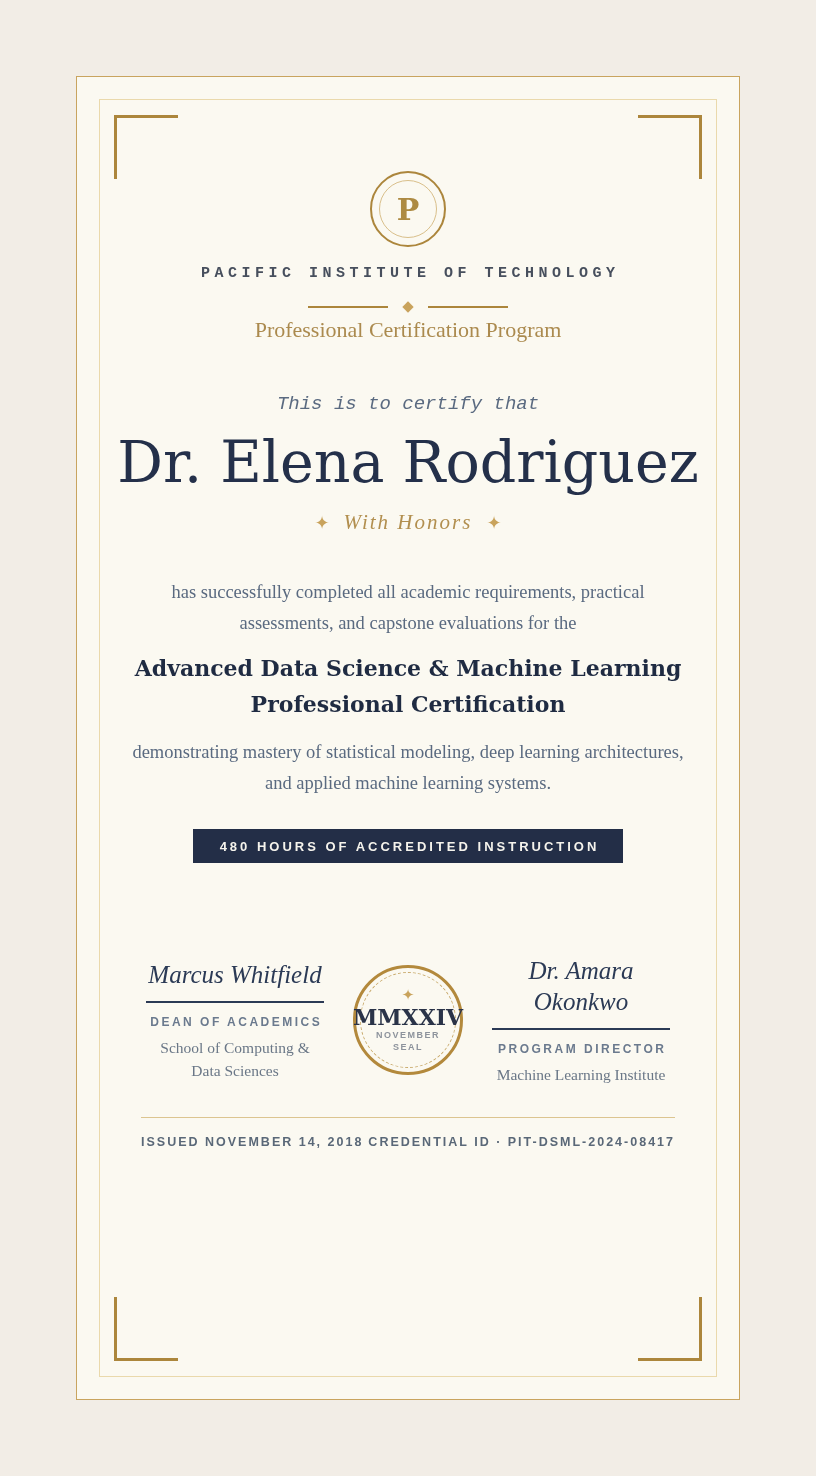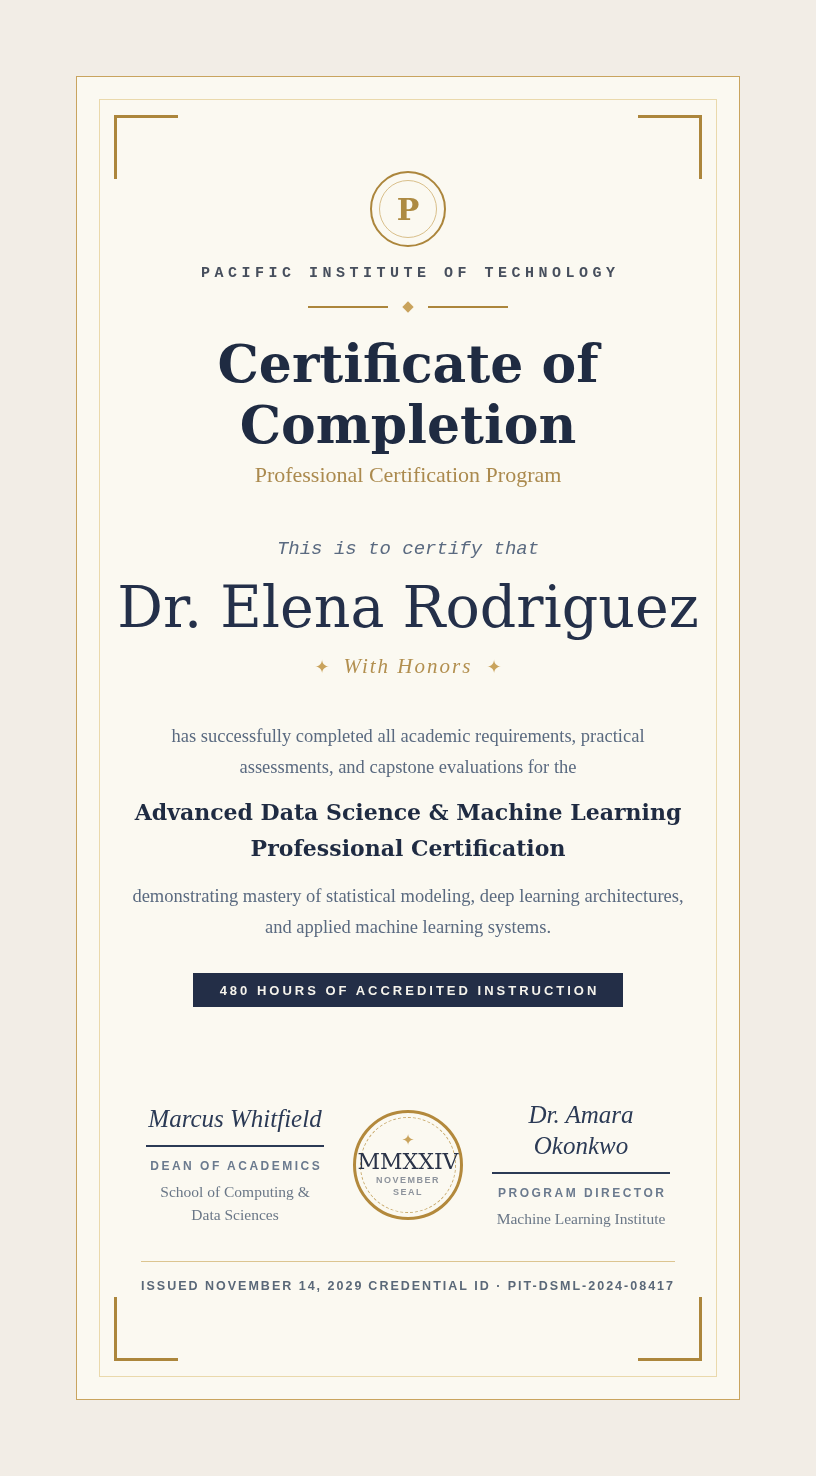--- a/index.html
+++ b/index.html
@@ -87,21 +87,21 @@
   .sig-role{margin-top:12px;font-family:"Liberation Sans",sans-serif;font-weight:bold;
         font-size:12px;letter-spacing:2.5px;color:var(--role-gray);padding-left:2.5px;}
   .sig-org{margin-top:7px;font-family:"Liberation Serif",serif;font-size:15.5px;
         line-height:23px;color:var(--org-gray);}
 
   .seal{width:110px;height:110px;margin:0 29px;border:3px solid var(--seal-ring);border-radius:50%;
         background:var(--cert-bg);display:flex;align-items:center;justify-content:center;flex-shrink:0;}
   .seal-dashed{width:96px;height:96px;border:1px dashed var(--seal-dash);border-radius:50%;
         display:flex;flex-direction:column;align-items:center;justify-content:center;}
   .seal-sparkle{font-family:"DejaVu Sans",sans-serif;font-size:15px;color:var(--gold-accent);line-height:16px;}
-  .seal-year{margin-top:2px;font-family:"DejaVu Serif",serif;font-weight:normal;font-size:22px;
+  .seal-year{margin-top:2px;font-family:"DejaVu Serif",serif;font-weight:bold;font-size:22px;
         line-height:24px;color:#2a3348;}
   .seal-label{font-family:"Liberation Sans",sans-serif;font-weight:bold;font-size:9px;
         letter-spacing:1.5px;line-height:12px;color:var(--seal-label);}
 
   .footer{margin:31px 64px 0;border-top:1px solid var(--footer-line);padding-top:17px;
         display:flex;justify-content:space-between;align-items:baseline;}
   .footer-item{font-family:"Liberation Sans",sans-serif;font-weight:bold;font-size:12.5px;
         letter-spacing:2px;color:var(--footer-text);}
 </style>
 </head>
@@ -124,24 +124,20 @@
       </div>
 
       <div class="institute">PACIFIC INSTITUTE OF TECHNOLOGY</div>
 
       <div class="ornament">
         <span class="line"></span>
         <span class="diamond"></span>
         <span class="line"></span>
       </div>
 
-      <h1 class="title">
-        <div>Certificate of</div>
-        <div>Completion</div>
-      </h1>
       <div class="subtitle">Professional Certification Program</div>
 
       <div class="certify-line">This is to certify that</div>
 
       <div class="recipient-name">Dr. Elena Rodriguez</div>
 
       <div class="honors">
         <span class="sparkle">✦</span>
         <span class="honors-text">With Honors</span>
         <span class="sparkle">✦</span>
@@ -179,19 +175,19 @@
         <div class="sig-col">
           <div class="sig-name">Dr. Amara Okonkwo</div>
           <div class="sig-line"></div>
           <div class="sig-role">PROGRAM DIRECTOR</div>
           <div class="sig-org">Machine Learning Institute</div>
         </div>
 
       </div>
 
       <div class="footer">
-        <span class="footer-item">ISSUED NOVEMBER 14, 2029</span>
+        <span class="footer-item">ISSUED NOVEMBER 14, 2018</span>
         <span class="footer-item">CREDENTIAL ID · PIT-DSML-2024-08417</span>
       </div>
 
     </div>
   </div>
 </div>
 
 </body></html>

